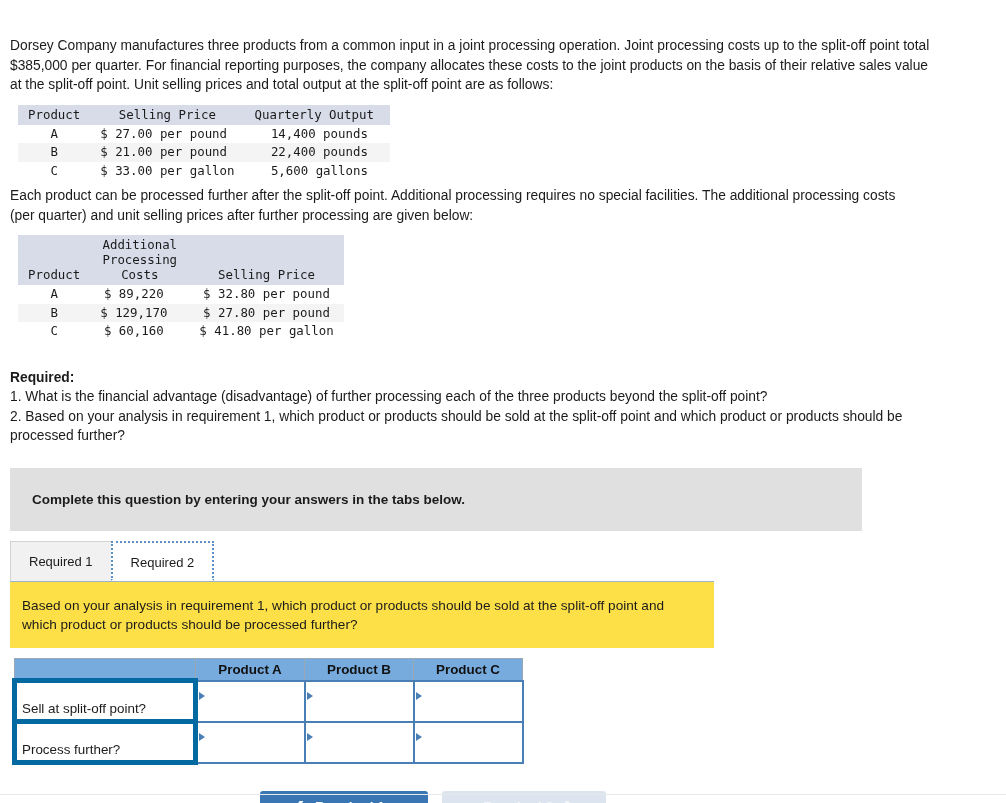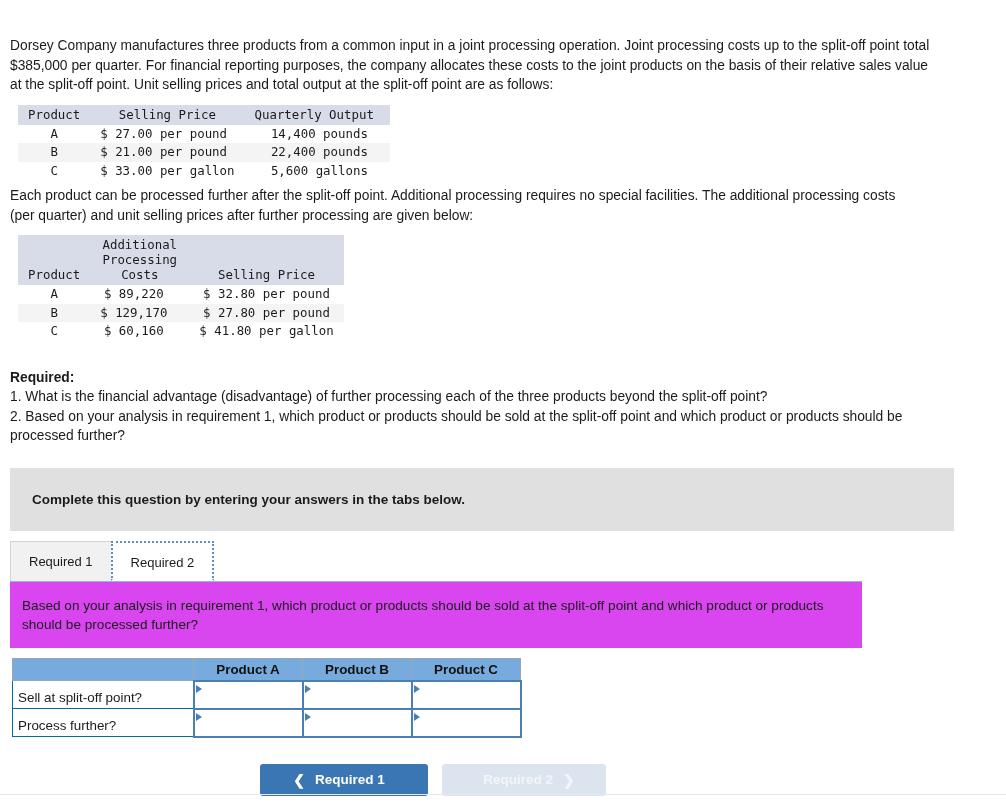--- a/index.html
+++ b/index.html
@@ -83,21 +83,21 @@
     width: 900px;
     font-size: 13.8px;
     line-height: 19.5px;
     color: #1b1b1b;
     margin: 27px 0 0 0;
   }
   .required-title { font-weight: bold; }
 
   
   .instruction-banner {
-    width: 944px;
+    width: 852px;
     background: #e0e0e0;
     margin: 22px 0 0 0;
     padding: 24px 0 24px 22px;
     box-sizing: border-box;
     font-weight: bold;
     font-size: 13.5px;
     color: #1b1b1b;
   }
 
   
@@ -123,22 +123,22 @@
   .tab.active {
     background: #ffffff;
     border: 2px dotted #5b8fc9;
     border-bottom: 2px dotted #ffffff;
     position: relative;
     z-index: 3;
   }
 
   
   .question-panel {
-    width: 852px;
-    background: #d946ef;
+    width: 704px;
+    background: #fde047;
     border-top: 1px solid #9bb6cc;
     padding: 14px 14px 14px 12px;
     box-sizing: border-box;
     font-size: 13.6px;
     line-height: 19px;
     color: #1b1b1b;
   }
 
   
   .answer-grid {
@@ -153,22 +153,22 @@
     font-weight: bold;
     font-size: 13.4px;
     text-align: center;
     padding: 3px 6px;
     color: #111111;
   }
   .answer-grid th.corner {
     background: #78abdd;
   }
   .answer-grid td.rowlabel {
-    border: 1px solid #0369a1;
-    padding: 9px 4px 3px 5px;
+    border: 5px solid #0369a1;
+    padding: 18px 4px 3px 5px;
     text-align: left;
     white-space: nowrap;
     background: #ffffff;
   }
   .answer-grid td.cell {
     border: 2px solid #4a7fb5;
     background: #ffffff;
     padding: 0;
     position: relative;
     height: 21px;

